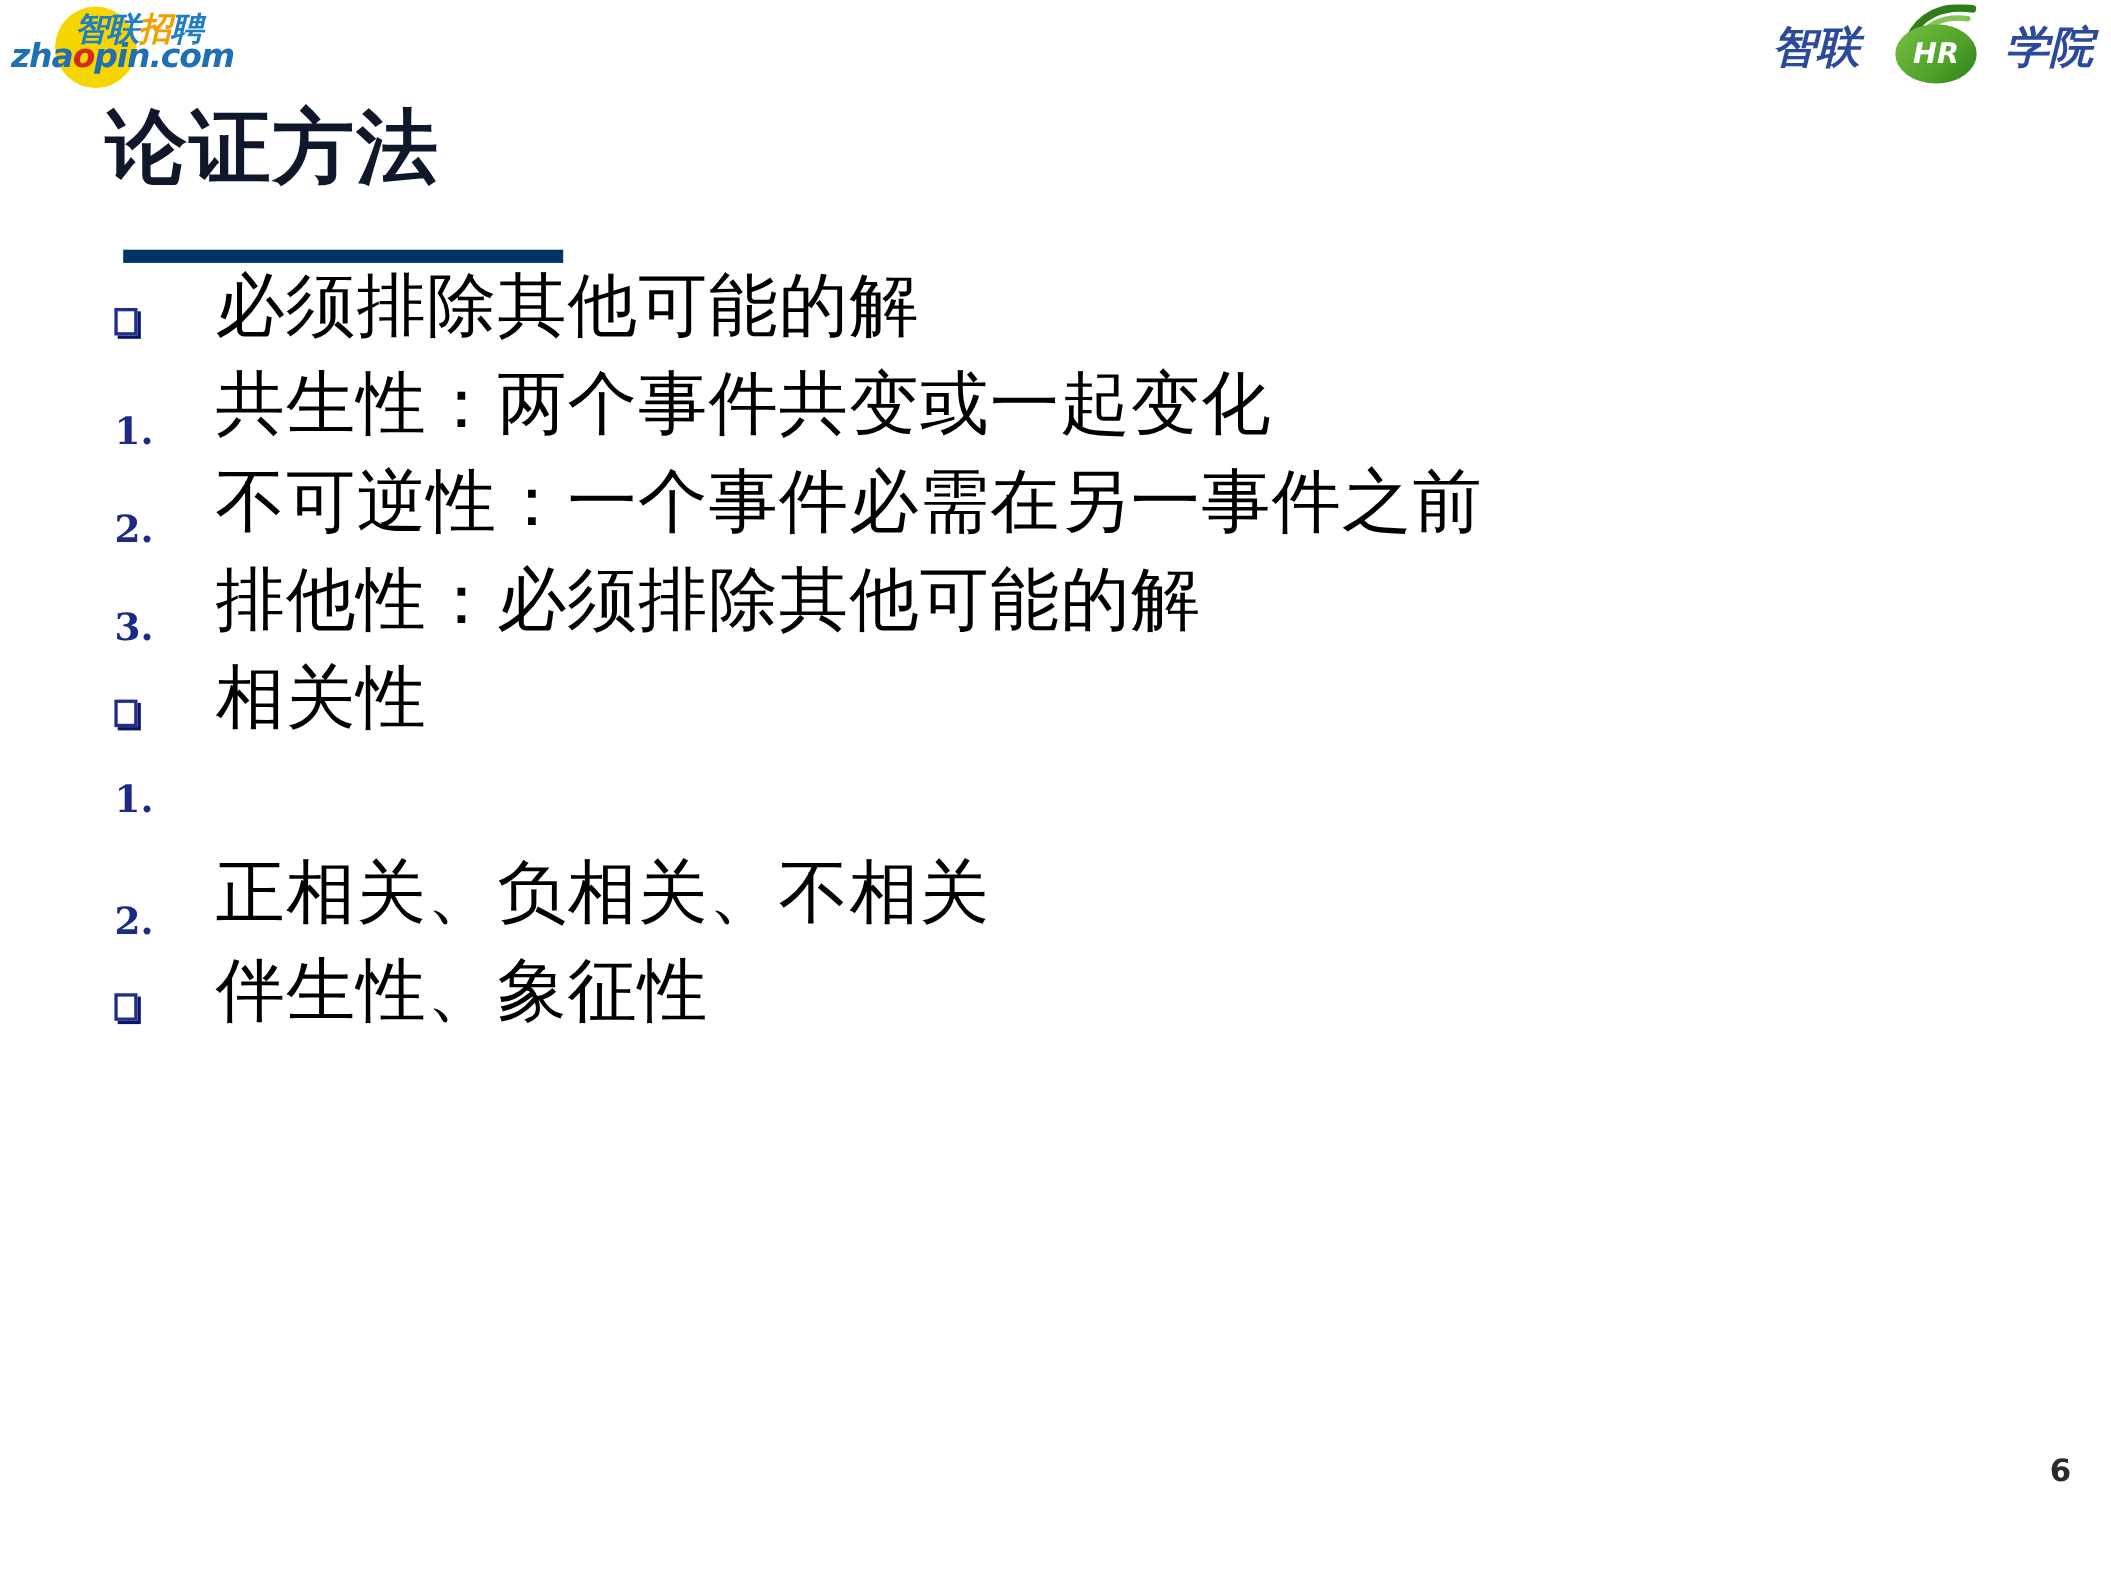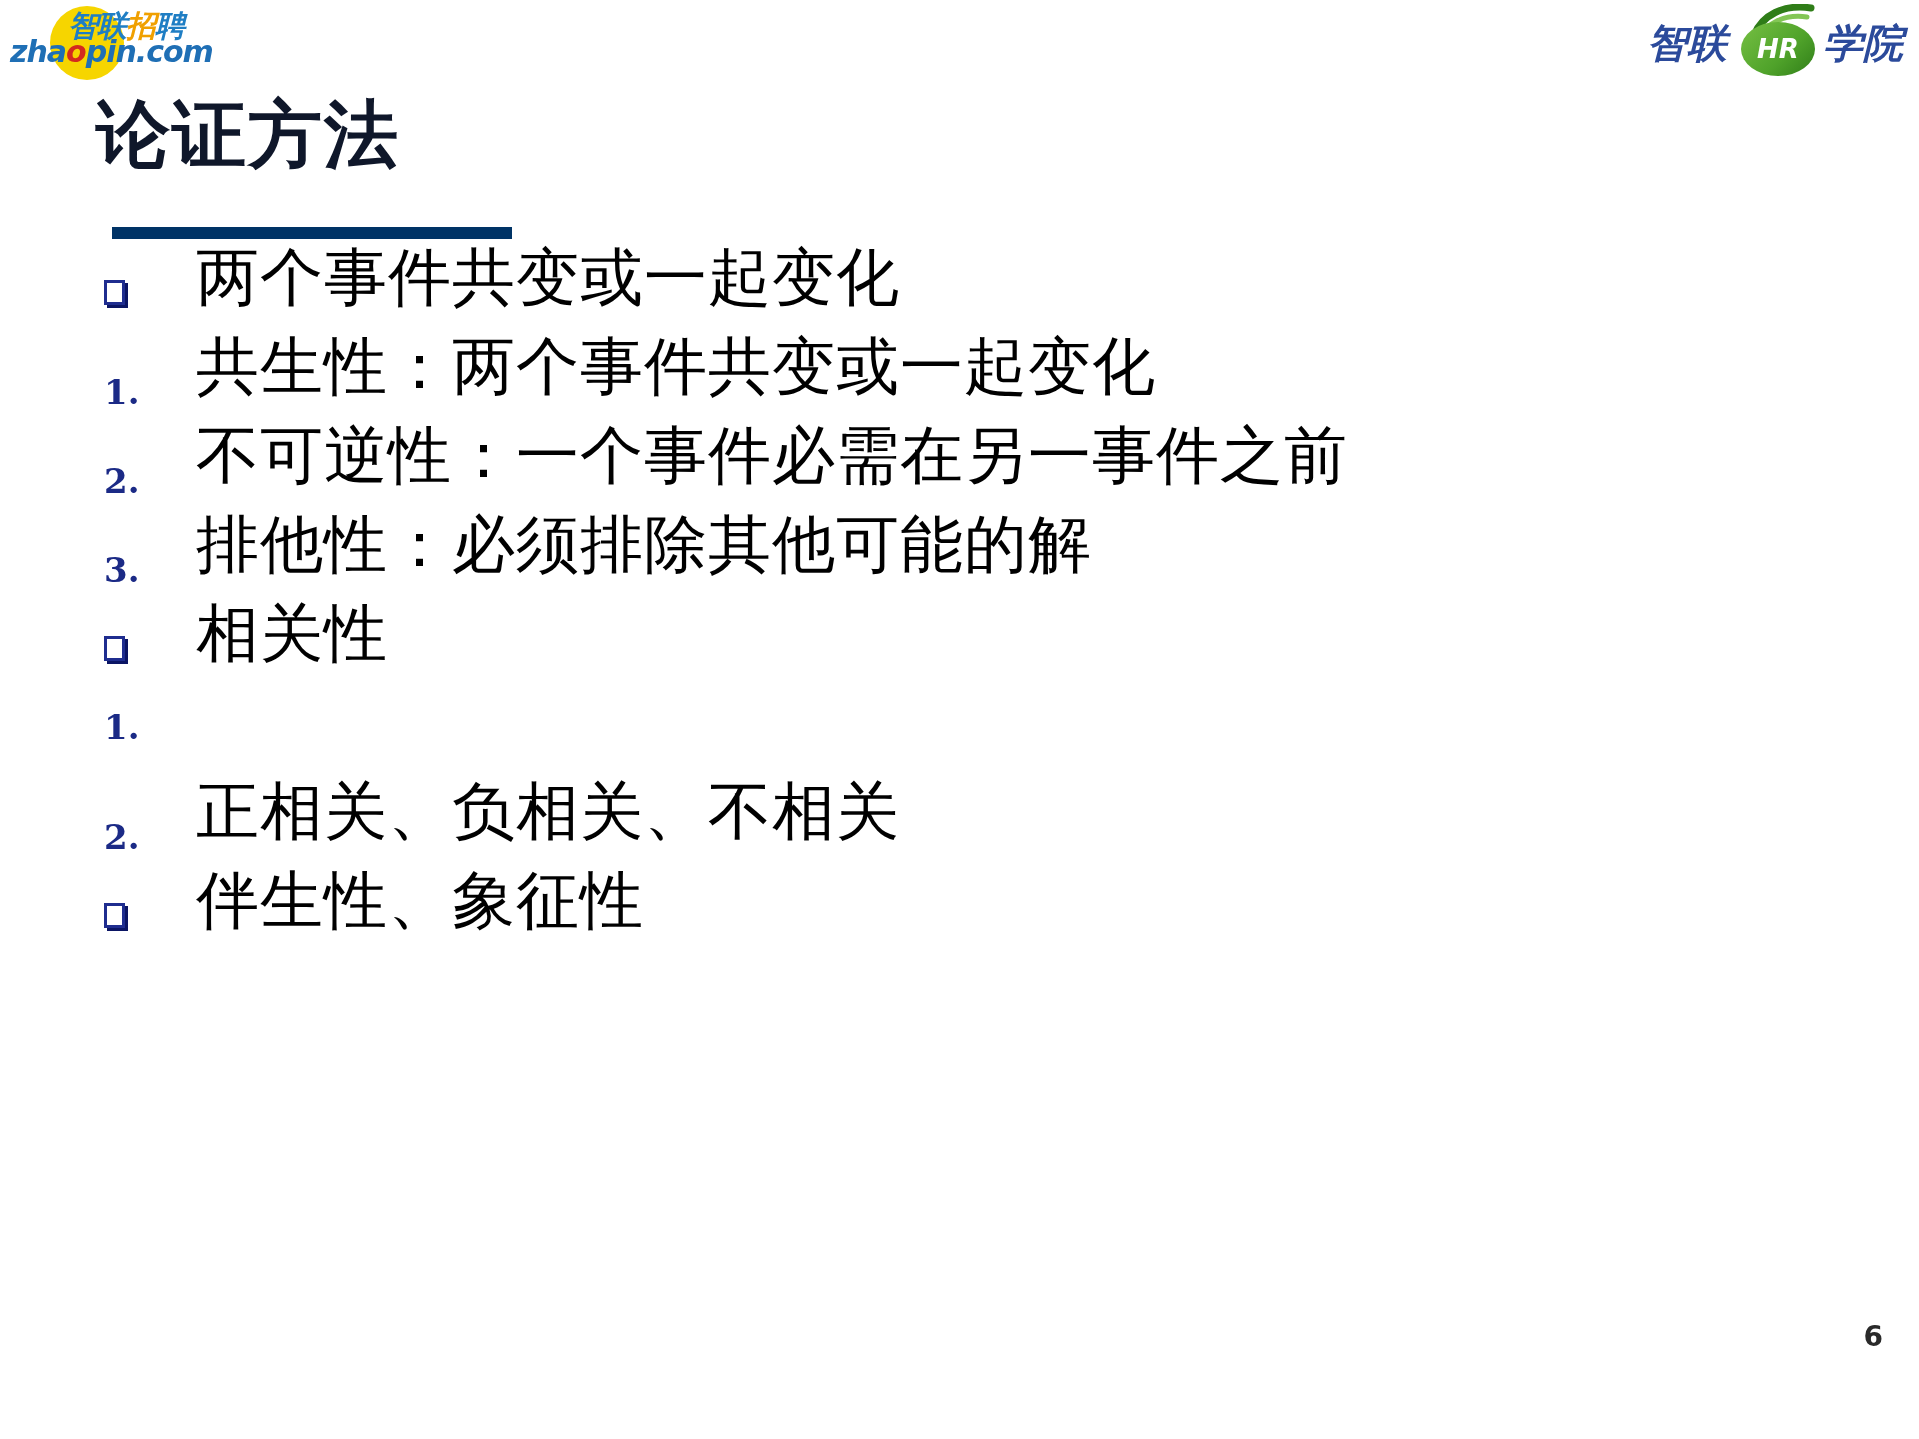--- a/index.html
+++ b/index.html
@@ -72,21 +72,21 @@
   }
 
   
   .logo-hr {
     position: absolute;
     right: 16px;
     top: 8px;
     height: 70px;
     display: flex;
     align-items: center;
-    gap: 4px;
+    gap: 22px;
   }
   .logo-hr .zl {
     font-family: "DejaVu Sans", sans-serif;
     font-weight: bold;
     font-size: 40px;
     font-style: italic;
     color: #2b4a9b;
     letter-spacing: 0px;
     line-height: 1;
   }
@@ -301,21 +301,21 @@
 
   <div class="title">论证方法</div>
   <div class="title-rule"></div>
 
   <div class="body-list">
 
     <div class="row">
       <div class="marker">
           <span class="sq"></span>
         </div>
-      <div class="text">两个事件共变或一起变化</div>
+      <div class="text">必须排除其他可能的解</div>
     </div>
 
     <div class="row">
       <div class="marker">
           <span class="num">1.</span>
         </div>
       <div class="text">共生性：两个事件共变或一起变化</div>
     </div>
 
     <div class="row">

